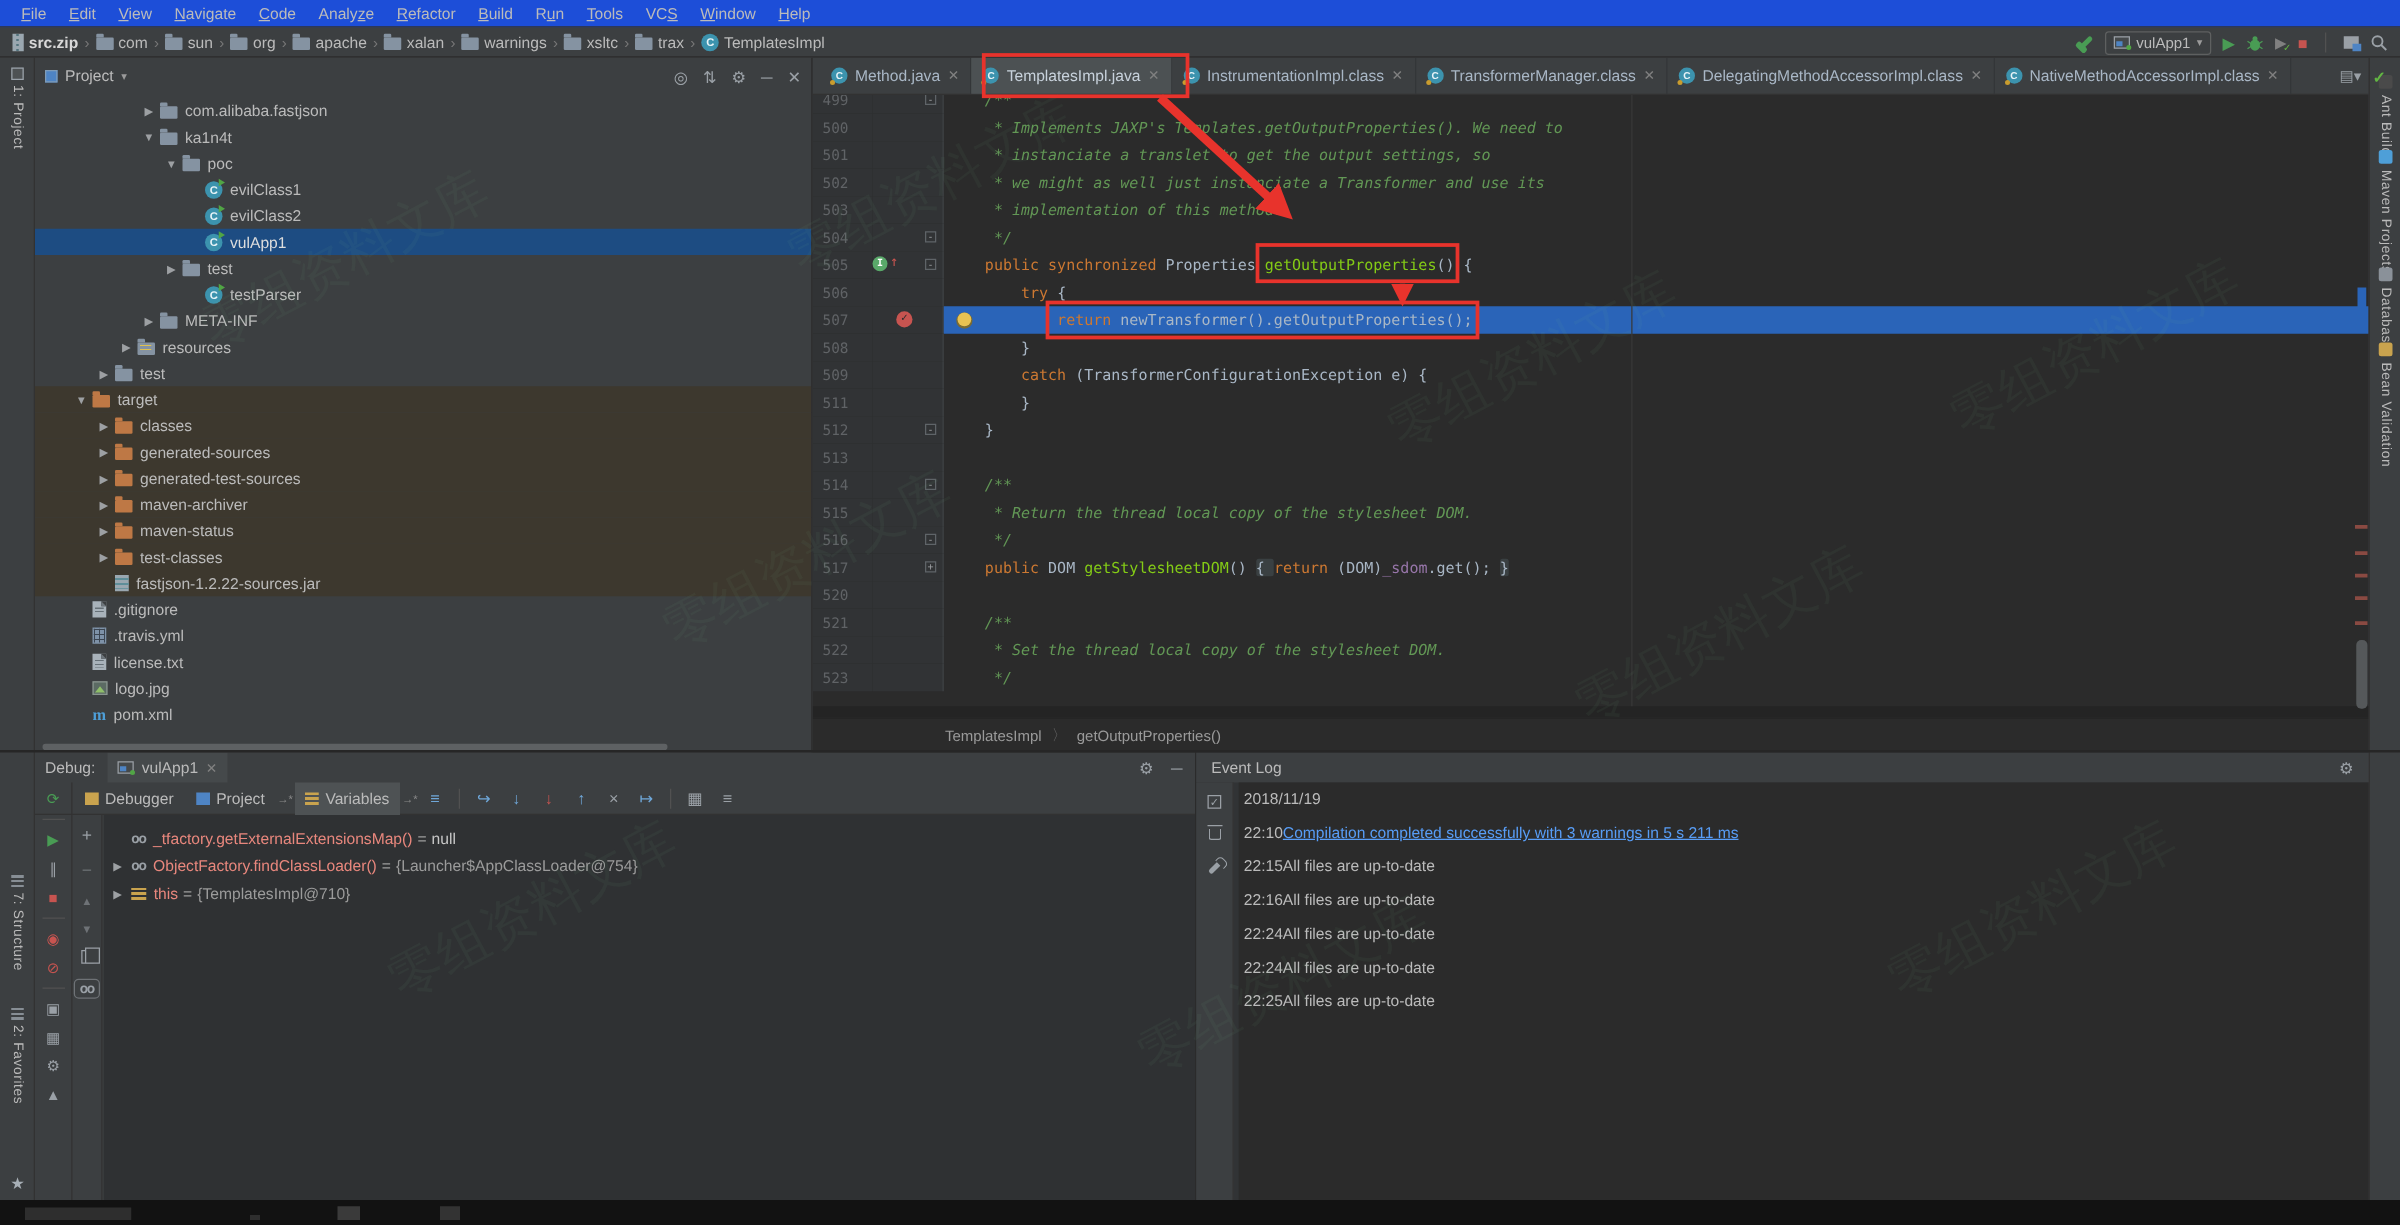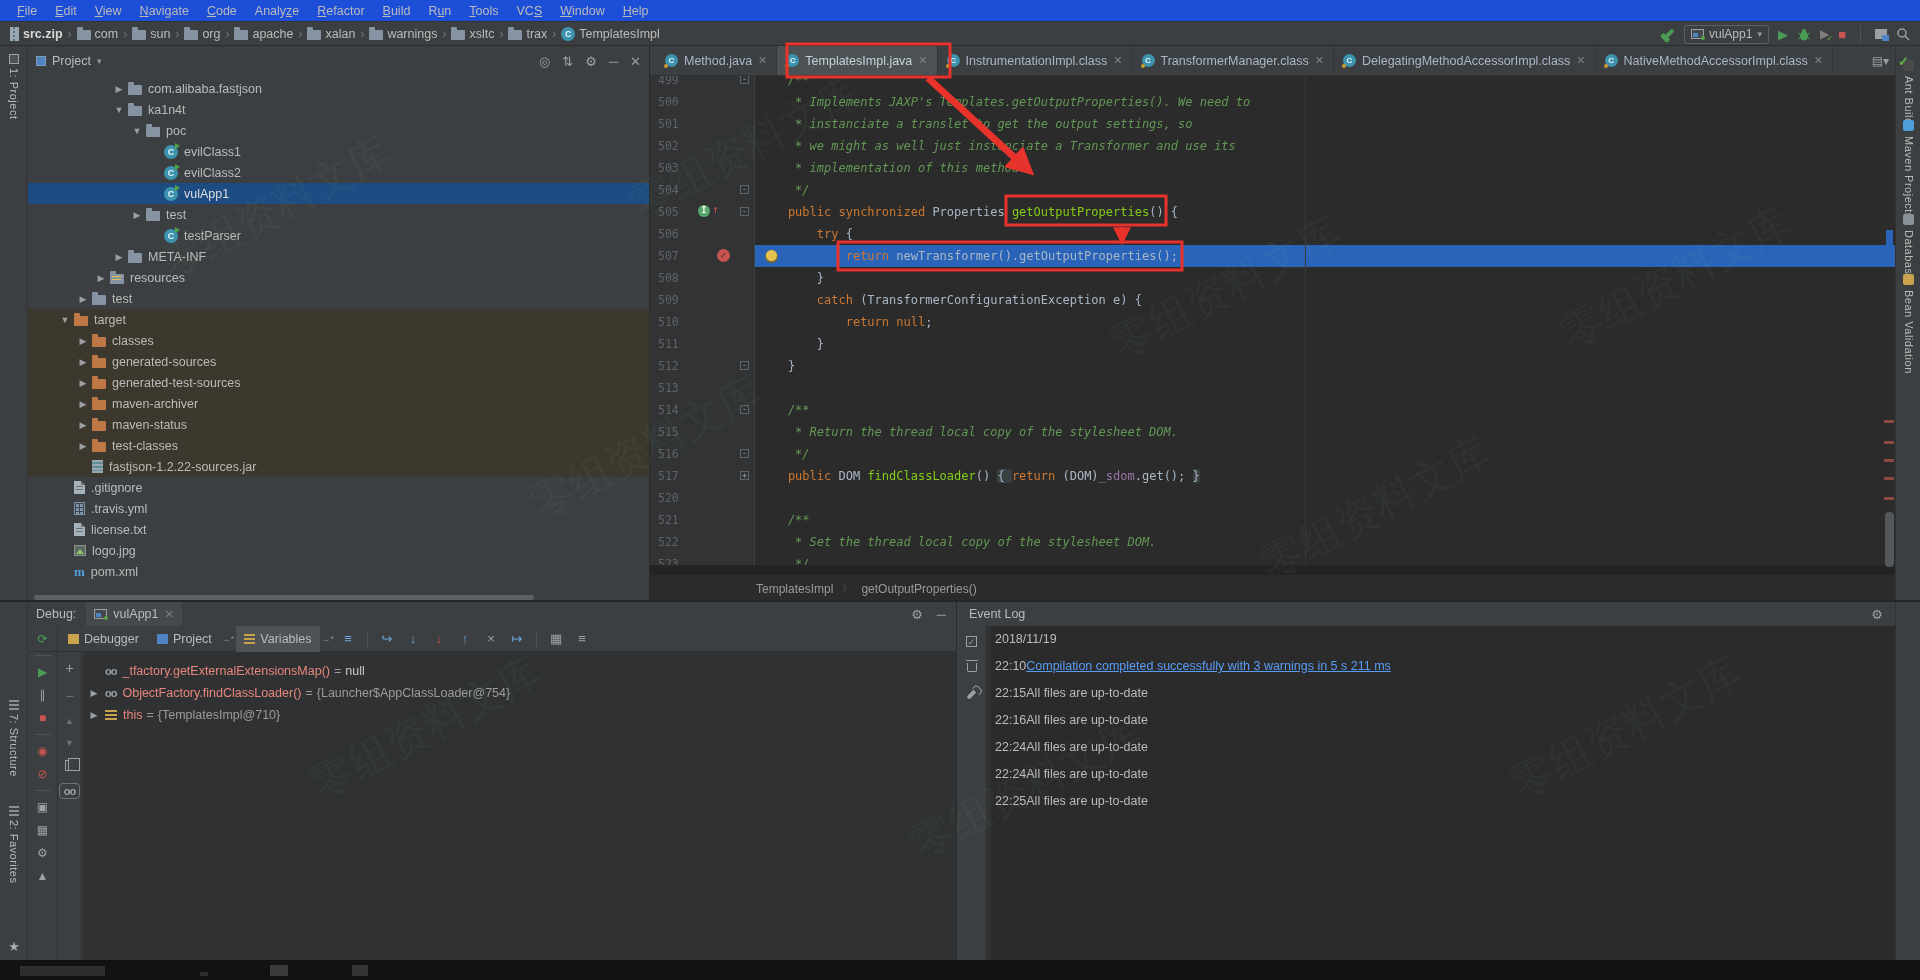--- a/index.html
+++ b/index.html
@@ -579,25 +579,20 @@
             <span class="gnum">508</span>
             <span class="gico"></span>
             <span class="ctext" style="padding-left: calc(8ch + 4px);"><span class="cp">}</span></span>
           </div>
           <div class="crow">
             <span class="gnum">509</span>
             <span class="gico"></span>
             <span class="ctext" style="padding-left: calc(8ch + 4px);"><span class="ck">catch</span><span class="cp"> (TransformerConfigurationException e) {</span></span>
           </div>
           <div class="crow">
-            <span class="gnum">510</span>
-            <span class="gico"></span>
-            <span class="ctext" style="padding-left: calc(12ch + 4px);"><span class="ck">return null</span><span class="cp">;</span></span>
-          </div>
-          <div class="crow">
             <span class="gnum">511</span>
             <span class="gico"></span>
             <span class="ctext" style="padding-left: calc(8ch + 4px);"><span class="cp">}</span></span>
           </div>
           <div class="crow">
             <span class="gnum">512</span>
             <span class="gico">
               <span class="fold-mark">-</span>
             </span>
             <span class="ctext" style="padding-left: calc(4ch + 4px);"><span class="cp">}</span></span>
@@ -624,21 +619,21 @@
             <span class="gico">
               <span class="fold-mark">-</span>
             </span>
             <span class="ctext" style="padding-left: calc(5ch + 4px);"><span class="cd">*/</span></span>
           </div>
           <div class="crow">
             <span class="gnum">517</span>
             <span class="gico">
               <span class="fold-mark">+</span>
             </span>
-            <span class="ctext" style="padding-left: calc(4ch + 4px);"><span class="ck">public </span><span class="cp">DOM </span><span class="cm">findClassLoader</span><span class="cp">() </span><span class="cfold">{ </span><span class="ck">return</span><span class="cp"> (DOM)</span><span class="cf">_sdom</span><span class="cp">.get(); </span><span class="cfold">}</span></span>
+            <span class="ctext" style="padding-left: calc(4ch + 4px);"><span class="ck">public </span><span class="cp">DOM </span><span class="cm">getStylesheetDOM</span><span class="cp">() </span><span class="cfold">{ </span><span class="ck">return</span><span class="cp"> (DOM)</span><span class="cf">_sdom</span><span class="cp">.get(); </span><span class="cfold">}</span></span>
           </div>
           <div class="crow">
             <span class="gnum">520</span>
             <span class="gico"></span>
             <span class="ctext" style="padding-left: calc(0ch + 4px);"></span>
           </div>
           <div class="crow">
             <span class="gnum">521</span>
             <span class="gico"></span>
             <span class="ctext" style="padding-left: calc(4ch + 4px);"><span class="cd">/**</span></span>

